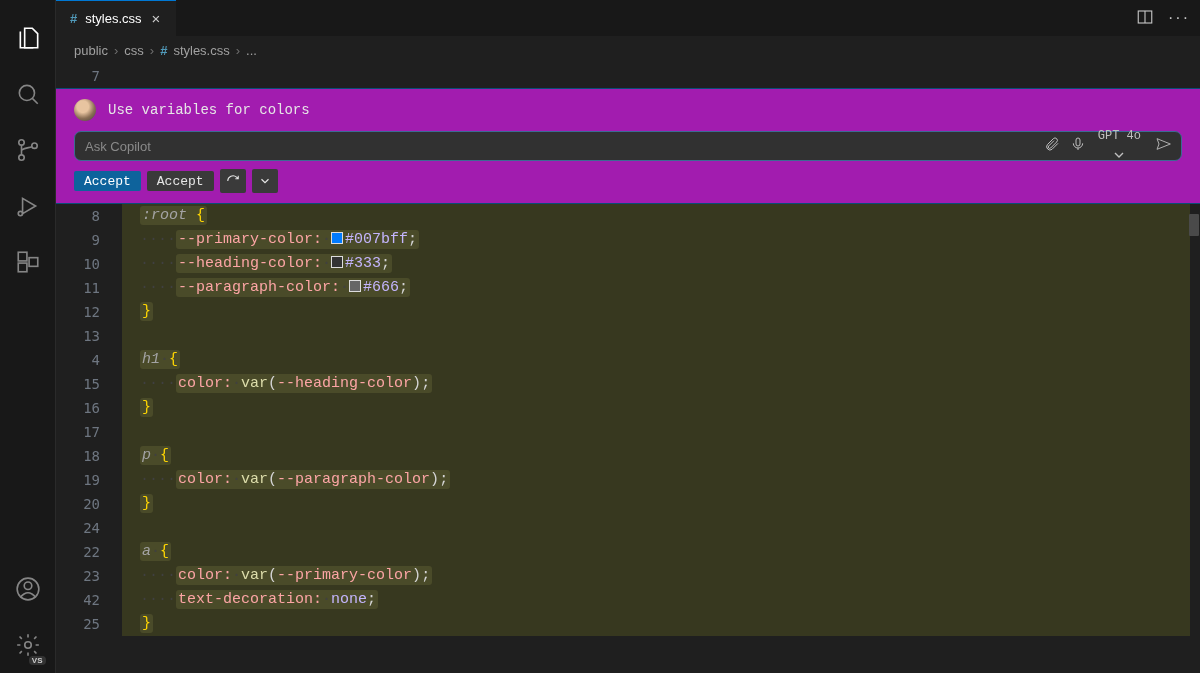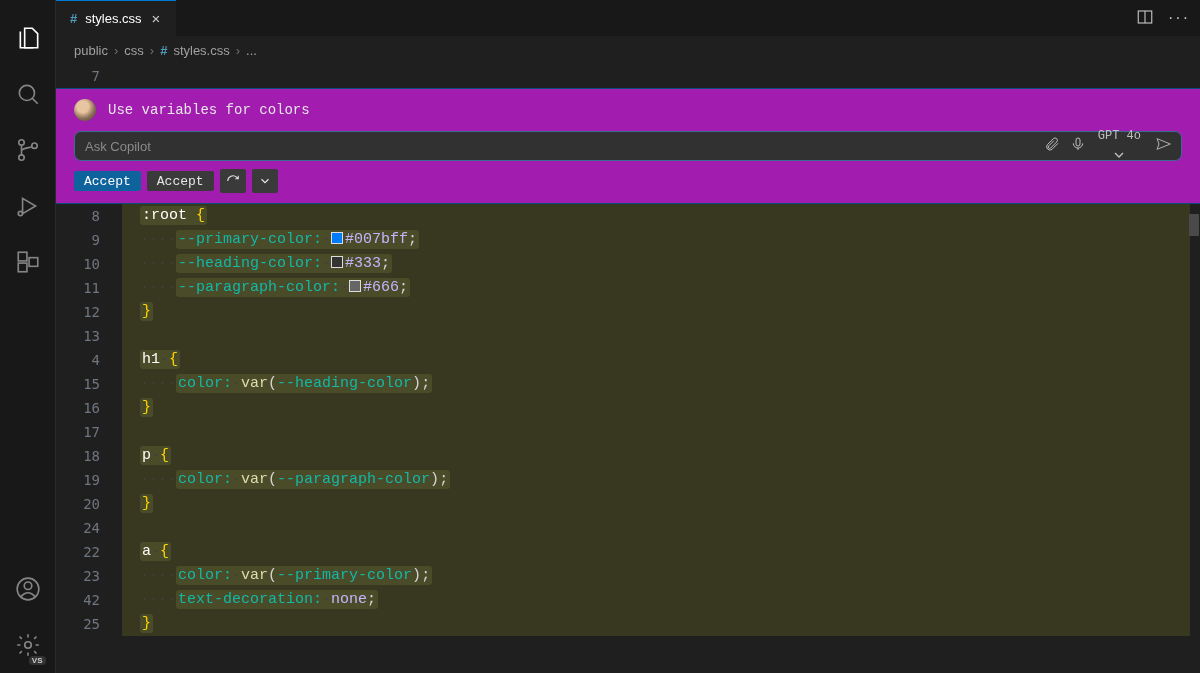--- a/index.html
+++ b/index.html
@@ -195,23 +195,23 @@
   position: relative;
   white-space: pre;
   padding-left: 18px;
 }
 .diff-bg { background: #37381f; }
 .hl {
   background: #4a4b29;
   border-radius: 3px;
   padding: 1px 2px;
 }
-.tok-sel { color: #ffffff; }
+.tok-sel { color: #a3a3a3; font-style: italic; }
 .tok-brk { color: #ffd602; }
-.tok-prop { color: #14b8a6; }
+.tok-prop { color: #fca5a5; }
 .tok-punc { color: #d4d4d4; }
 .tok-val { color: #c4b5fd; }
 .tok-fn { color: #dcdcaa; }
 .tok-ws { color: #404040; }
 .swatch {
   display: inline-block;
   width: 12px;
   height: 12px;
   border: 1px solid #dcdcdc;
   margin-right: 2px;

